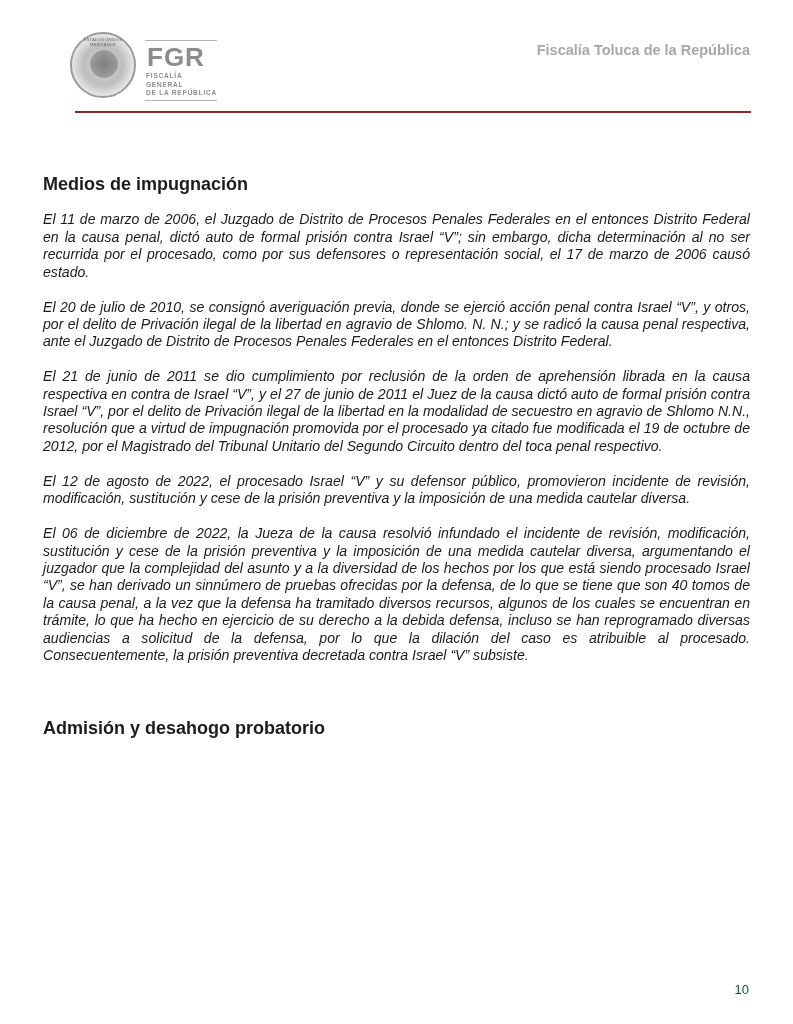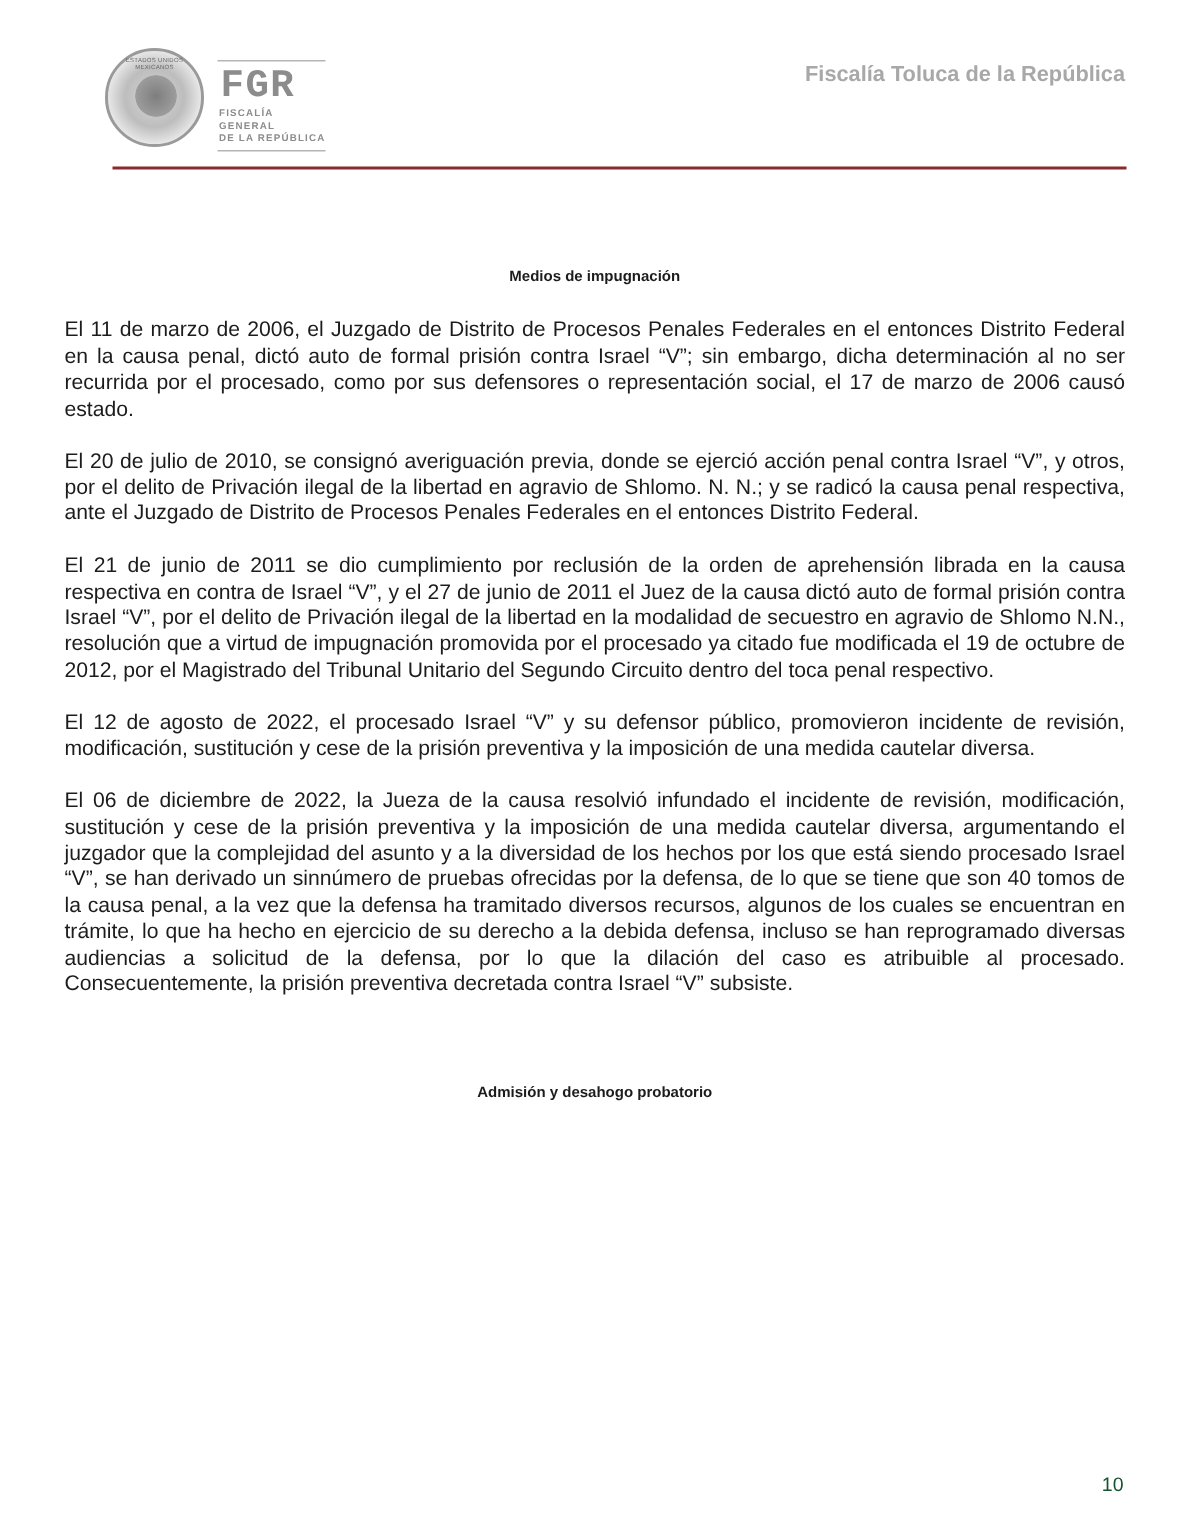--- a/index.html
+++ b/index.html
@@ -6,27 +6,27 @@
   body { width: 793px; height: 1024px; position: relative; overflow: hidden;
          font-family: "Liberation Sans", "DejaVu Sans", sans-serif; color: #1a1a1a; }
   .header { position: absolute; left: 0; top: 0; width: 793px; height: 115px; }
   .seal { position: absolute; left: 70px; top: 32px; width: 66px; height: 66px; border-radius: 50%;
           border: 2px solid #9a9a9a; box-sizing: border-box; background: radial-gradient(circle, #d8d8d8 0%, #bdbdbd 45%, #e6e6e6 70%, #ffffff 72%); }
   .seal-inner { position: absolute; left: 16px; top: 14px; width: 32px; height: 32px; border-radius: 50%;
                 background: radial-gradient(circle, #7e7e7e 0%, #9c9c9c 60%, transparent 62%); }
   .seal-text { position: absolute; left: 0; top: 3px; width: 62px; text-align: center; font-size: 4px; color: #666; letter-spacing: 0.2px; }
   .fgr-block { position: absolute; left: 145px; top: 40px; width: 72px; }
   .fgr-rule { height: 1px; background: #b5b5b5; }
-  .fgr-logo { font-family: Liberation Mono, monospace; font-weight: bold; font-size: 26px; color: #8c8c8c; letter-spacing: 1px; line-height: 28px; margin: 2px 0 1px 2px; }
+  .fgr-logo { font-family: Liberation Sans, sans-serif; font-weight: bold; font-size: 26px; color: #8c8c8c; letter-spacing: 1px; line-height: 28px; margin: 2px 0 1px 2px; }
   .fgr-sub { font-size: 6.5px; color: #8c8c8c; letter-spacing: 0.8px; line-height: 8.5px; font-weight: bold; margin-left: 1px; }
   .header-title { position: absolute; right: 43px; top: 42px; font-size: 14.5px; font-weight: bold; color: #a8a8a8; }
   .header-rule { position: absolute; left: 75px; top: 111px; width: 676px; height: 2px; background: #8b2a2a; }
   .content { position: absolute; left: 43px; top: 176px; width: 707px; font-size: 14.1px; line-height: 17.4px; color: #1c1c1c; }
-  .section-title { text-align: center; font-weight: bold; font-size: 10px; margin: 0 0 18px 0; }
-  p { margin: 0 0 17.5px 0; text-align: justify; }
+  .section-title { text-align: left; font-weight: bold; font-size: 18px; margin: 0 0 18px 0; }
+  p { margin: 0 0 17.5px 0; text-align: justify; font-style: italic; }
   .gap-title { margin-top: 56px; }
   .page-number { position: absolute; right: 44px; top: 982px; font-size: 13px; color: #14532d; }
 </style>
 </head>
 <body>
 
 <div class="header">
   <div class="seal">
     <div class="seal-text">ESTADOS UNIDOS MEXICANOS</div>
     <div class="seal-inner"></div>

